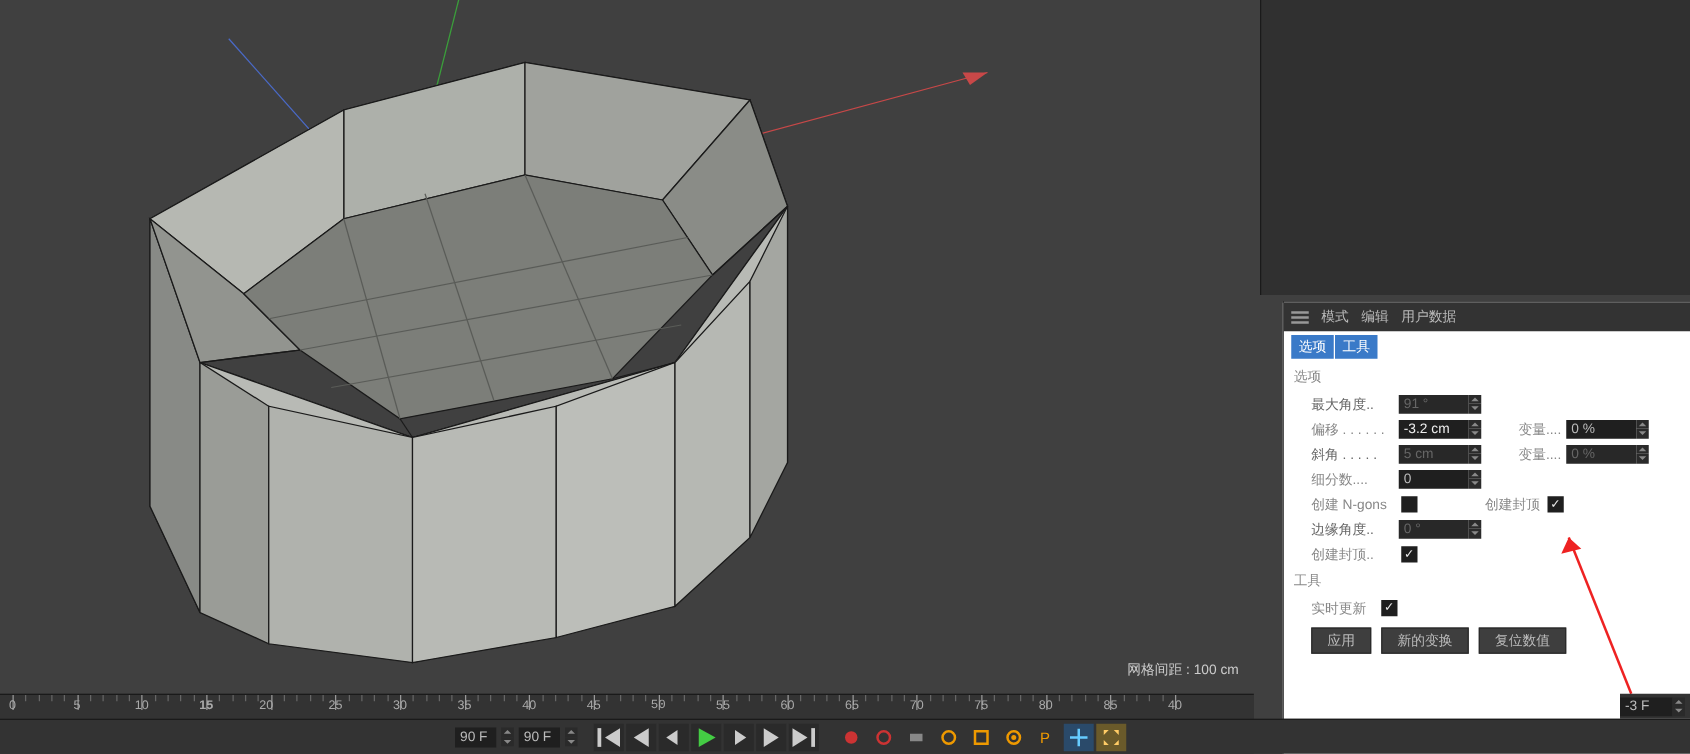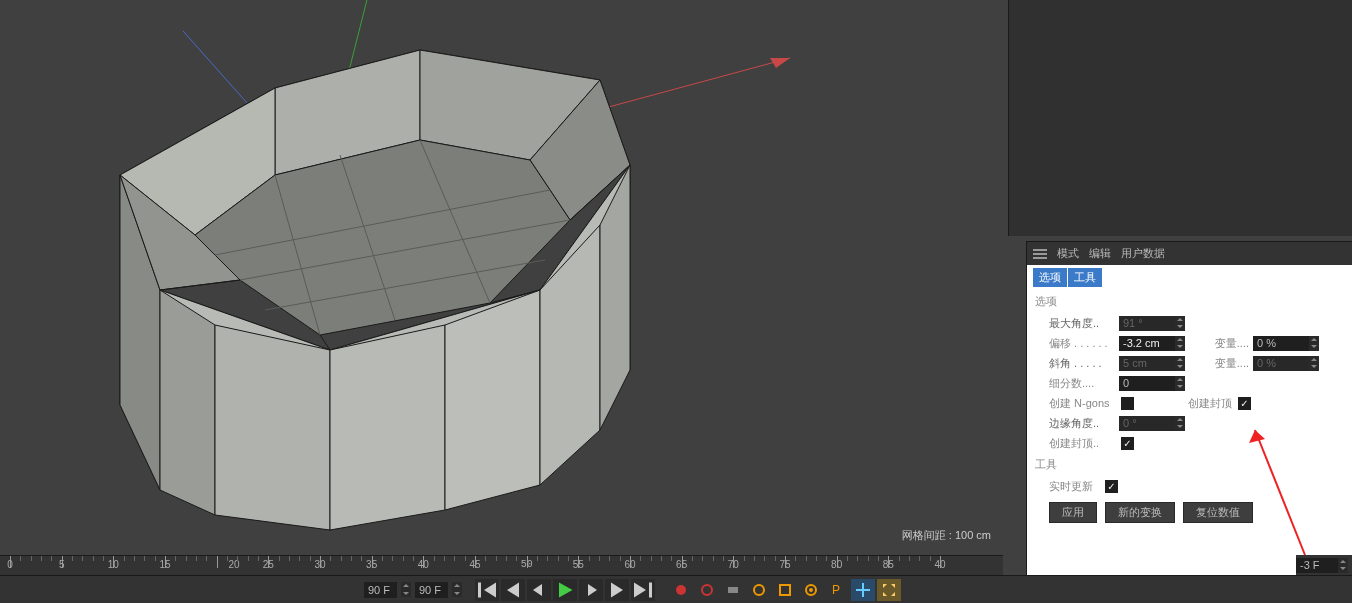--- a/index.html
+++ b/index.html
@@ -459,27 +459,27 @@
       <div class="tick-minor" style="left: 82.3333px;"></div>
       <div class="tick-minor" style="left: 92.6667px;"></div>
       <div class="tick-minor" style="left: 103px;"></div>
       <div class="tick-major" style="left: 113.333px;"></div>
       <div class="tick-label" style="left: 113.333px;">10</div>
       <div class="tick-minor" style="left: 123.667px;"></div>
       <div class="tick-minor" style="left: 134px;"></div>
       <div class="tick-minor" style="left: 144.333px;"></div>
       <div class="tick-minor" style="left: 154.667px;"></div>
       <div class="tick-major" style="left: 165px;"></div>
-      <div class="tick-label" style="left: 165px;">15</div>
+      <div class="tick-label" style="left: 165px; font-weight: bold;">15</div>
       <div class="tick-minor" style="left: 175.333px;"></div>
       <div class="tick-minor" style="left: 185.667px;"></div>
       <div class="tick-minor" style="left: 196px;"></div>
       <div class="tick-minor" style="left: 206.333px;"></div>
       <div class="tick-major" style="left: 216.667px;"></div>
-      <div class="tick-label" style="left: 234px;">20</div>
+      <div class="tick-label" style="left: 213px;">20</div>
       <div class="tick-minor" style="left: 227px;"></div>
       <div class="tick-minor" style="left: 237.333px;"></div>
       <div class="tick-minor" style="left: 247.667px;"></div>
       <div class="tick-minor" style="left: 258px;"></div>
       <div class="tick-major" style="left: 268.333px;"></div>
       <div class="tick-label" style="left: 268.333px;">25</div>
       <div class="tick-minor" style="left: 278.667px;"></div>
       <div class="tick-minor" style="left: 289px;"></div>
       <div class="tick-minor" style="left: 299.333px;"></div>
       <div class="tick-minor" style="left: 309.667px;"></div>

